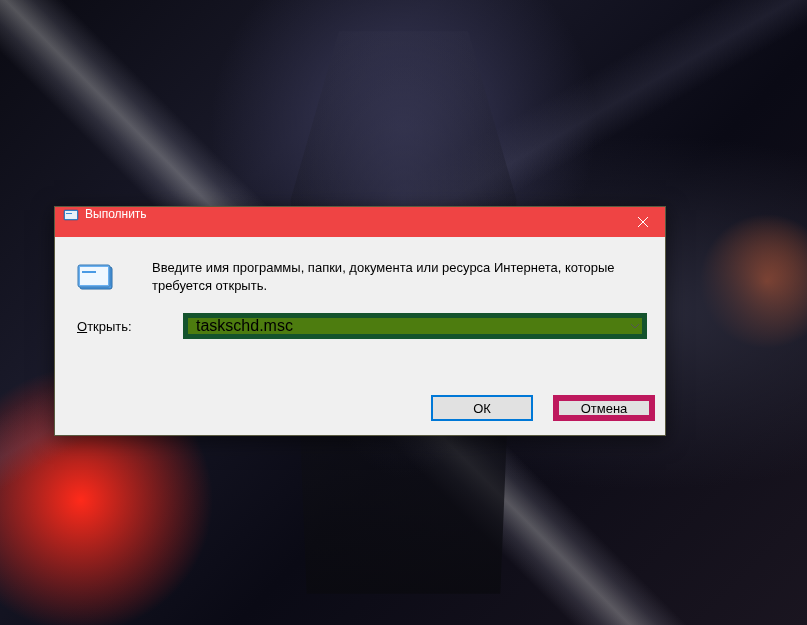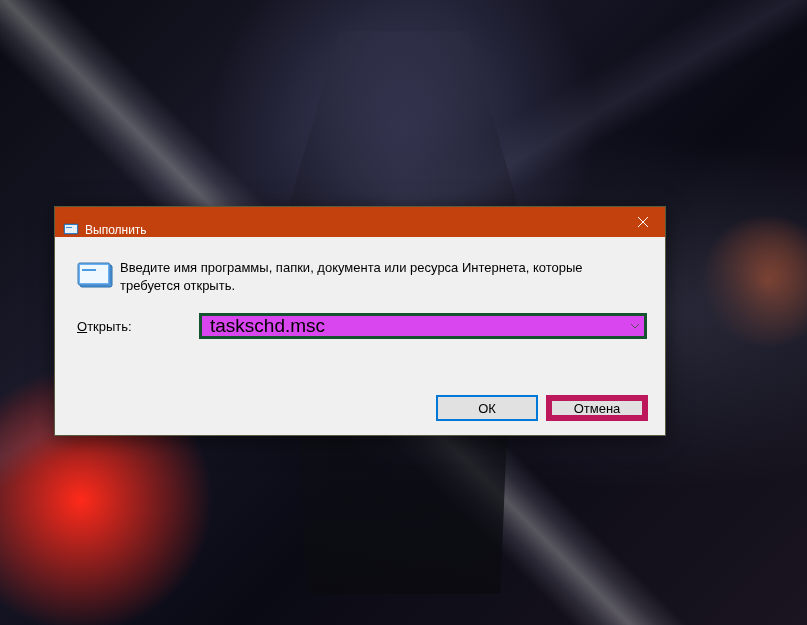--- a/index.html
+++ b/index.html
@@ -50,24 +50,24 @@
       position: absolute;
       left: 54px;
       top: 206px;
       width: 612px;
       background: #f0f0f0;
       border: 1px solid #5a5a40;
       box-shadow: 0 4px 20px rgba(0,0,0,0.5);
     }
     .titlebar {
       height: 30px;
-      background: #c2410c;
+      background: #ef4444;
       color: #fff;
       display: flex;
-      align-items: flex-end;
+      align-items: flex-start;
       padding-left: 8px;
     }
     .titlebar-icon {
       width: 16px;
       height: 16px;
       margin-right: 6px;
       display: flex;
       align-items: center;
       justify-content: center;
     }
@@ -82,85 +82,85 @@
       align-items: center;
       justify-content: center;
       cursor: pointer;
     }
     .dialog-body {
       padding: 22px 18px 14px 18px;
       background: #f0f0f0;
     }
     .info-row {
       display: flex;
-      align-items: flex-start;
-      gap: 3px;
+      align-items: flex-end;
+      gap: 35px;
       margin-bottom: 18px;
     }
     .run-icon {
       width: 40px;
       height: 32px;
       flex-shrink: 0;
       margin-left: 4px;
       margin-top: 2px;
     }
     .info-text {
       color: #000;
       font-size: 13px;
       line-height: 1.4;
       flex: 1;
       padding-right: 10px;
     }
     .input-row {
       display: flex;
       align-items: center;
-      gap: 26px;
+      gap: 10px;
       margin-bottom: 28px;
       margin-top: 8px;
     }
     .input-label {
       color: #000;
       font-size: 13px;
       width: 100px;
       padding-left: 4px;
     }
     .input-label u {
       text-decoration: underline;
     }
     .combo-wrap {
       flex: 1;
       position: relative;
     }
     .combo-input {
       width: 100%;
       height: 26px;
-      border: 3px solid #14532d;
-      background: #d946ef;
+      border: 5px solid #14532d;
+      background: #4d7c0f;
       padding: 0 28px 0 8px;
-      font-size: 19px;
+      font-size: 16px;
       font-family: inherit;
       outline: none;
       color: #000;
     }
     .combo-arrow {
       position: absolute;
       right: 1px;
       top: 1px;
       width: 22px;
       height: 24px;
       display: flex;
       align-items: center;
       justify-content: center;
       cursor: pointer;
     }
     .button-row {
       display: flex;
       justify-content: flex-end;
-      gap: 8px;
-      padding: 14px 17px;
+      gap: 20px;
+      padding: 14px 10px;
       background: #f0f0f0;
       border-top: none;
     }
     .dlg-button {
       width: 102px;
       height: 26px;
       background: #e1e1e1;
       border: 6px solid #be185d;
       font-size: 13px;
       font-family: inherit;

